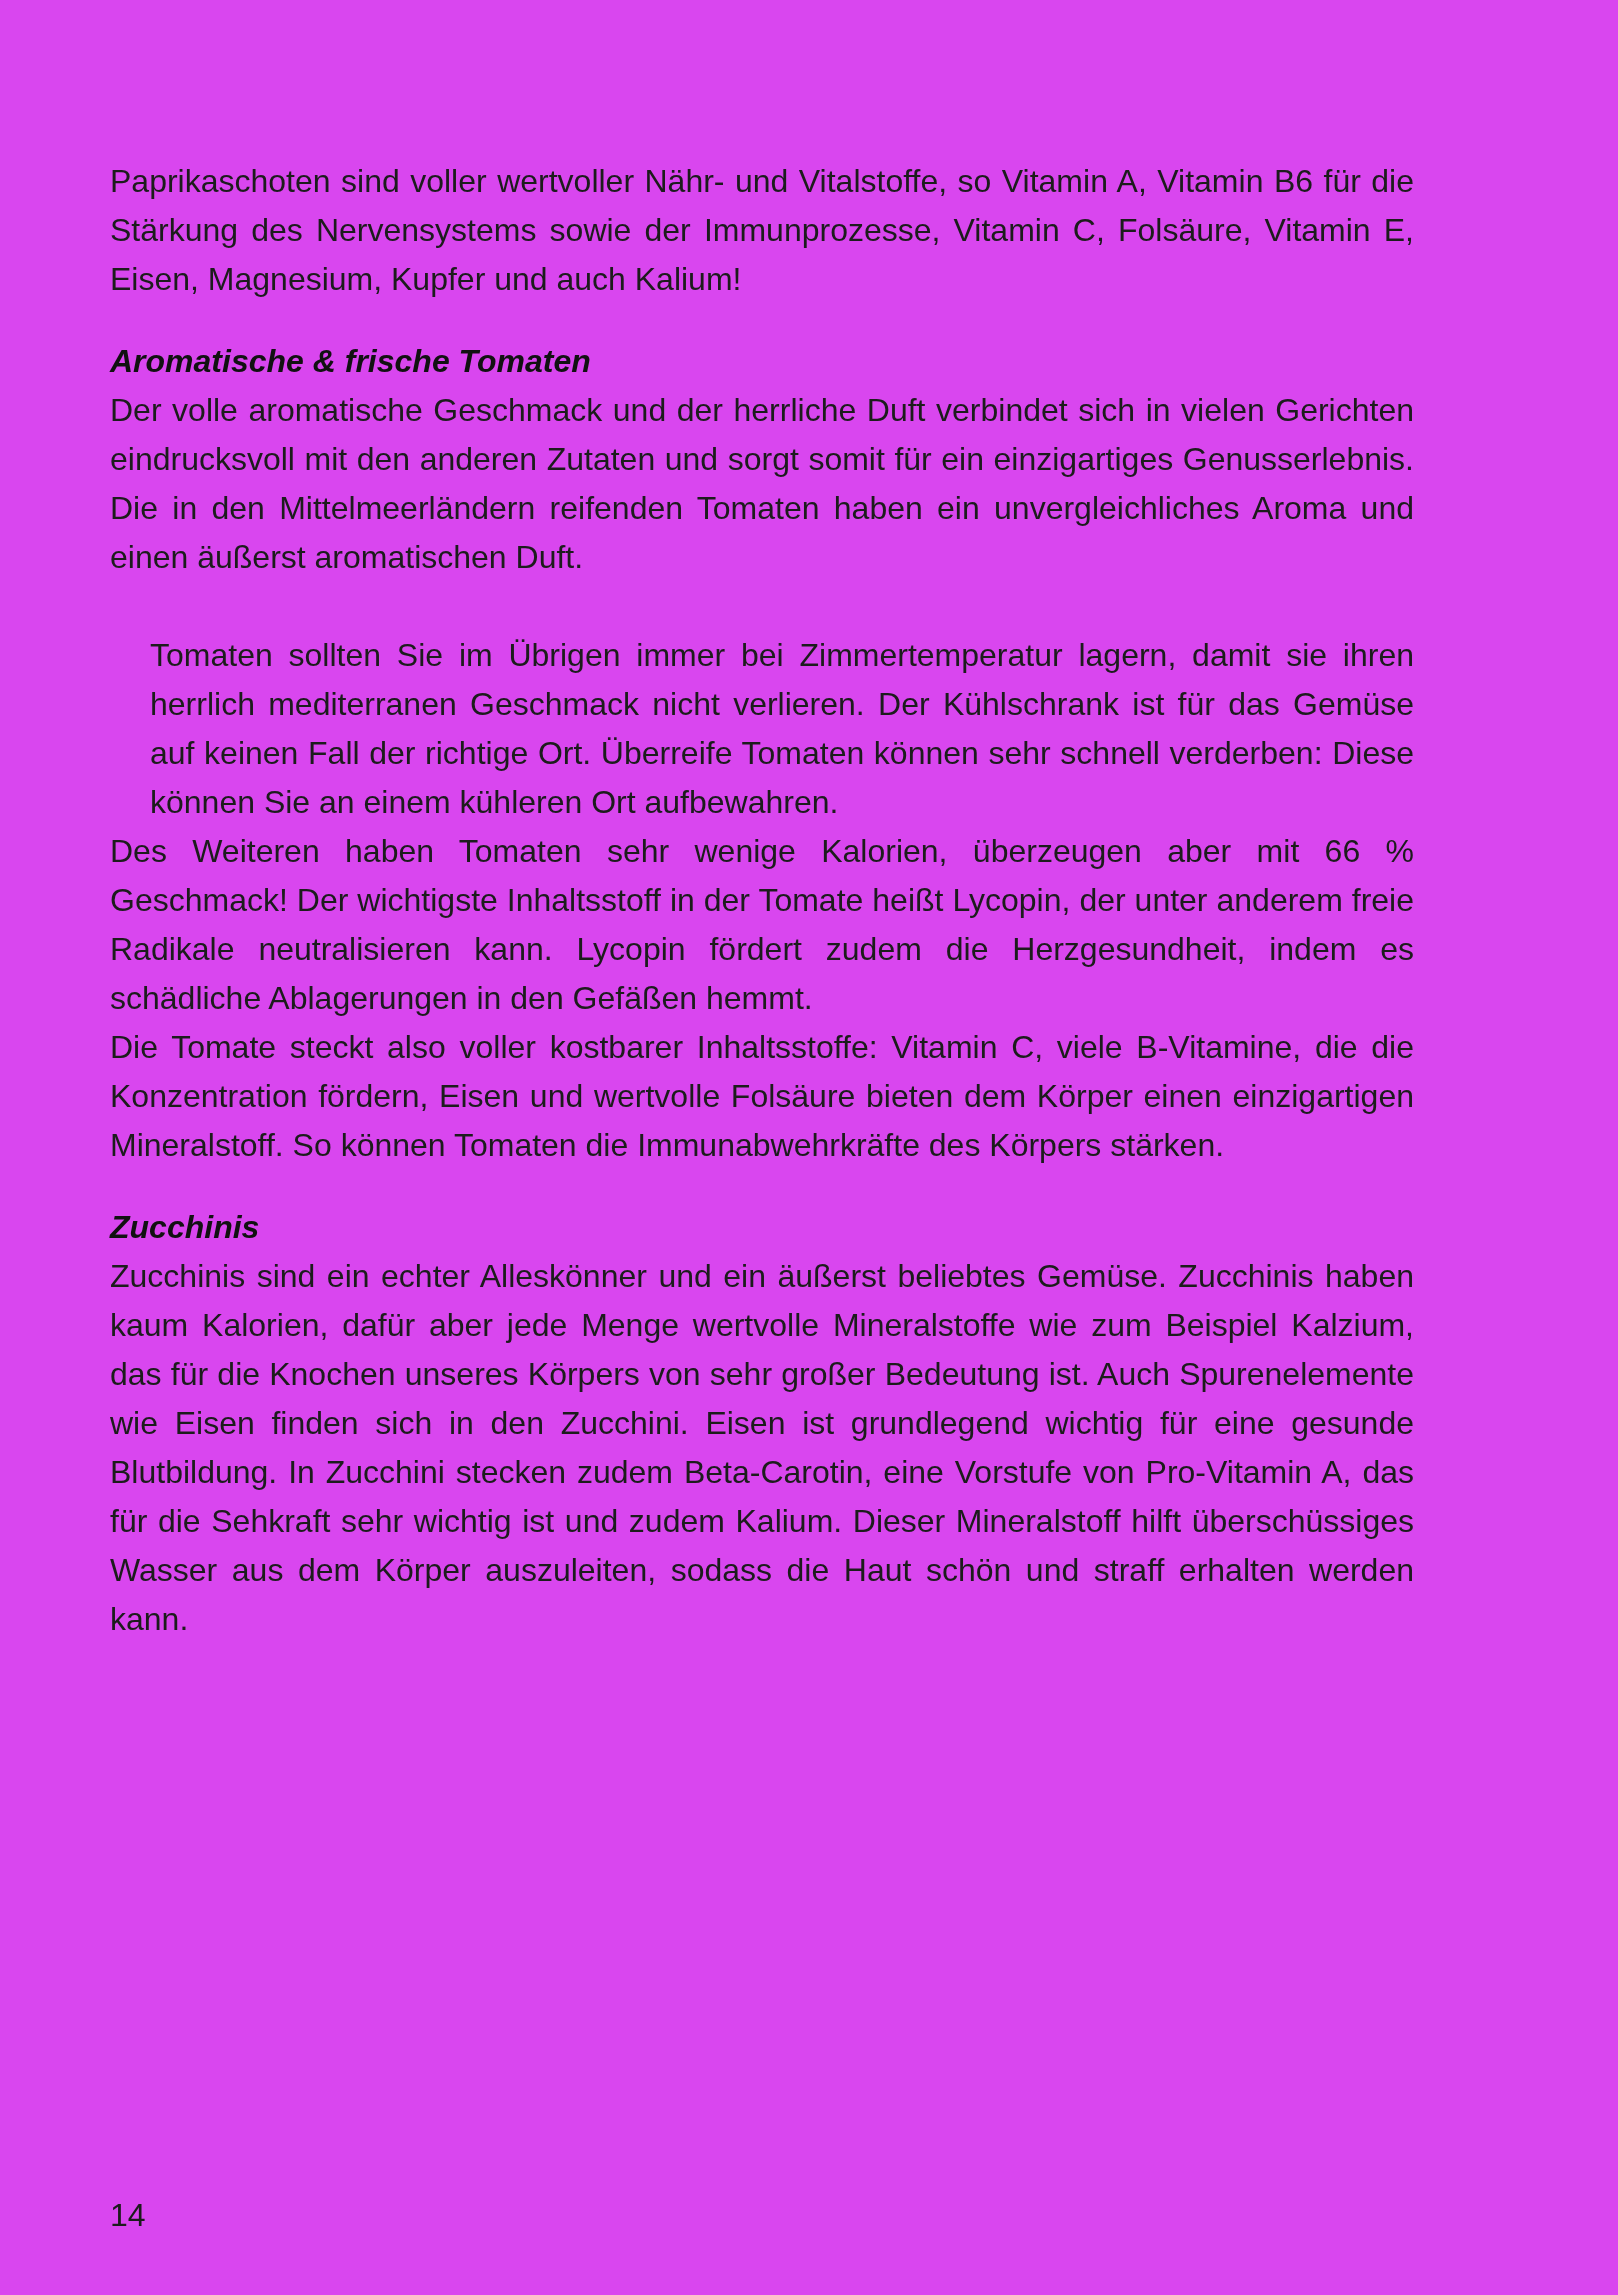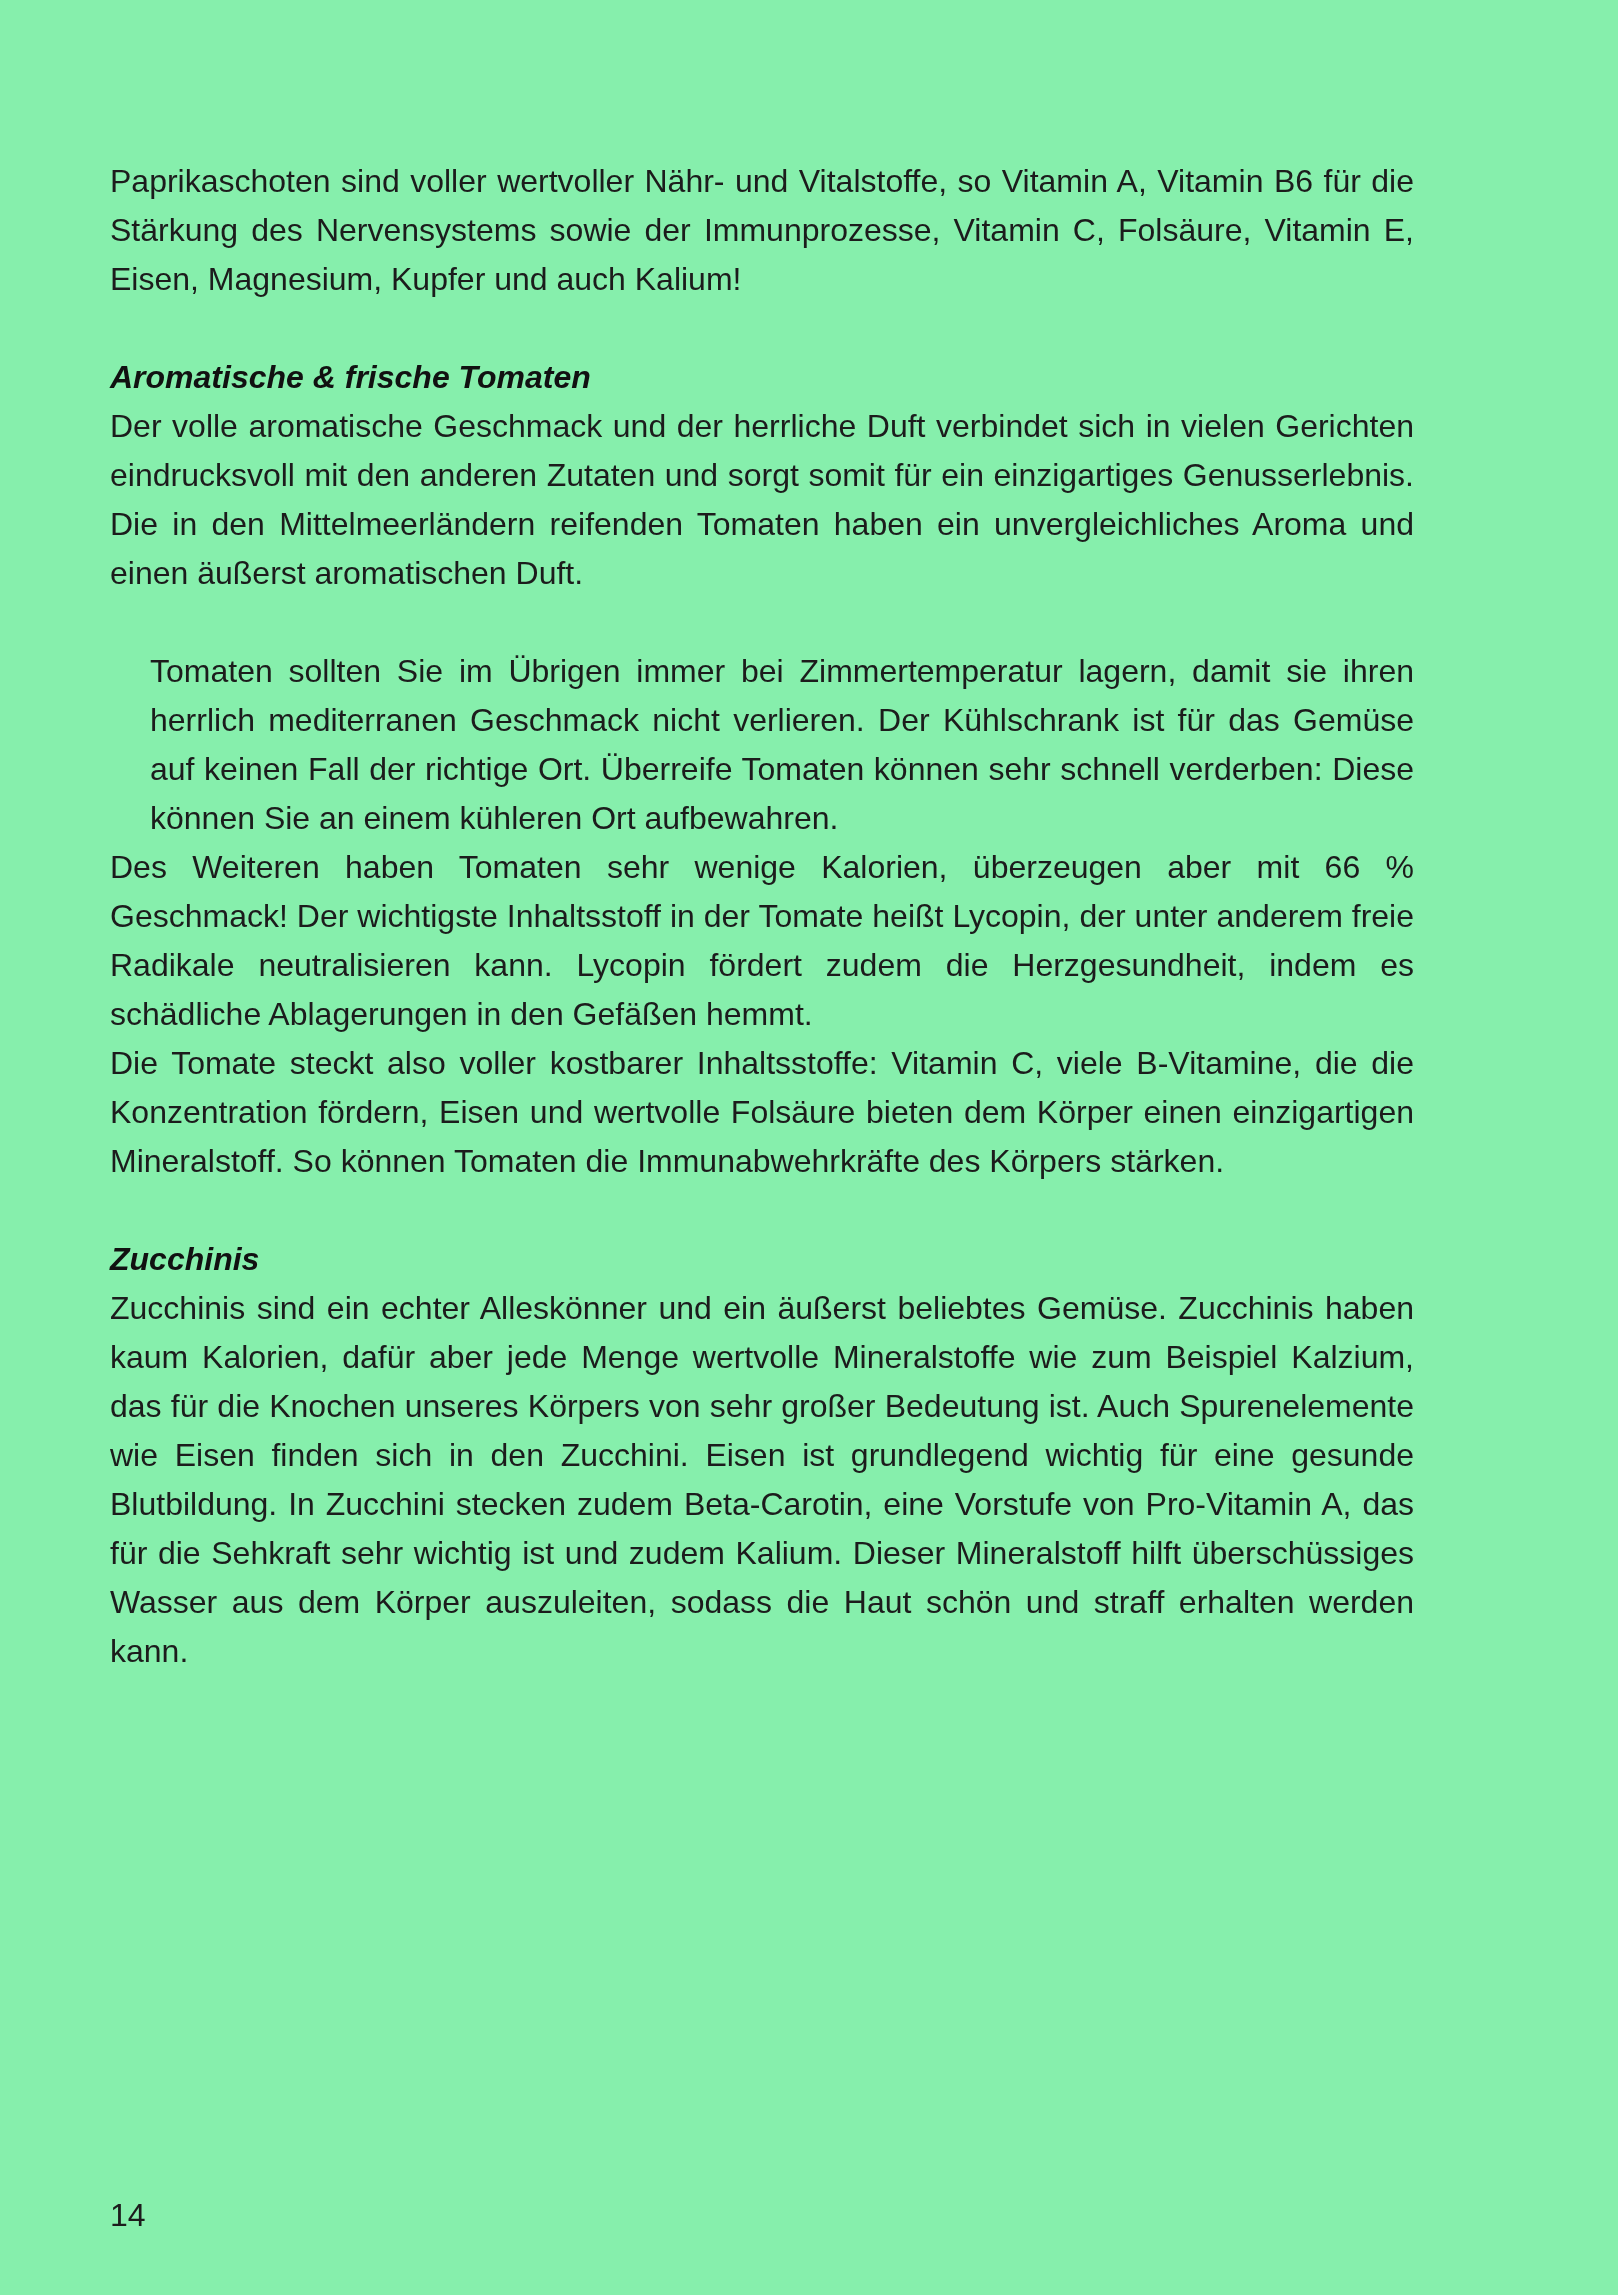--- a/index.html
+++ b/index.html
@@ -4,21 +4,21 @@
 <style>
   html, body {
     margin: 0;
     padding: 0;
     background: #ffffff;
   }
   .page {
     position: relative;
     width: 1618px;
     height: 2295px;
-    background: #86efac;
+    background: #d946ef;
     box-sizing: border-box;
     padding: 157px 204px 0 110px;
     font-family: "Liberation Sans", "DejaVu Sans", sans-serif;
     color: #1c1c1c;
     font-size: 32px;
     line-height: 49px;
   }
   .content {
     width: 100%;
   }
@@ -26,21 +26,21 @@
     margin: 0;
     text-align: justify;
     hyphens: auto;
     -webkit-hyphens: auto;
   }
   .para.gap-top {
     margin-top: 49px;
     margin-left: 40px;
   }
   .heading {
-    margin: 49px 0 0 0;
+    margin: 33px 0 0 0;
     font-size: 32px;
     line-height: 49px;
     font-weight: bold;
     font-style: italic;
     color: #111111;
   }
   .page-number {
     position: absolute;
     left: 110px;
     bottom: 55px;

